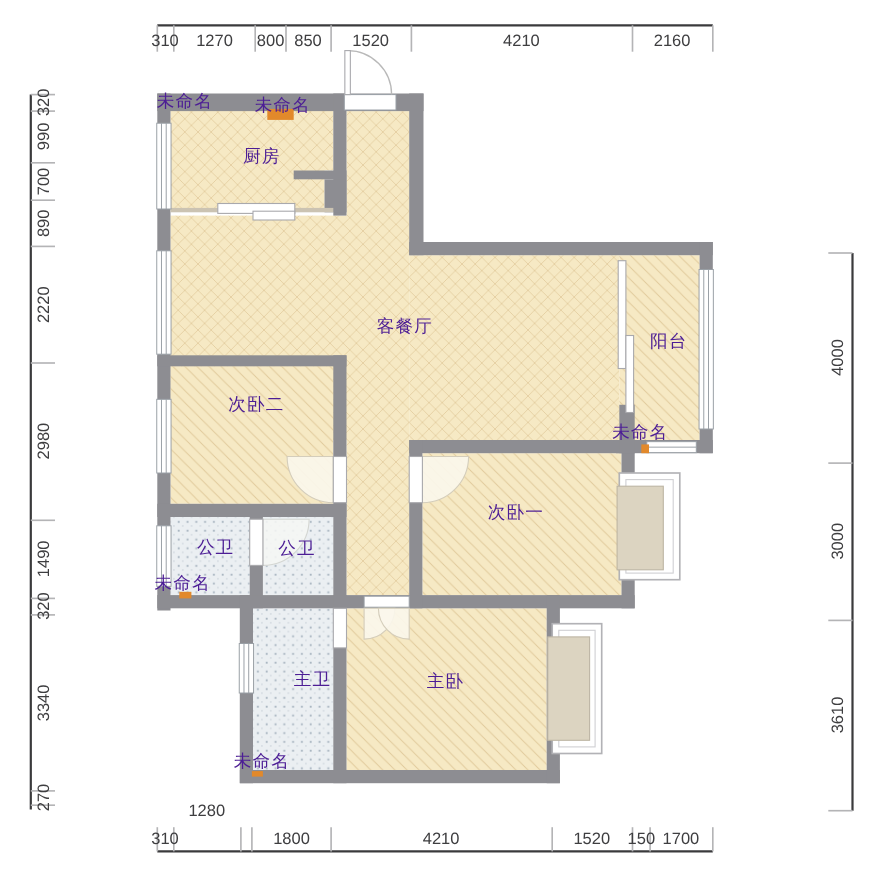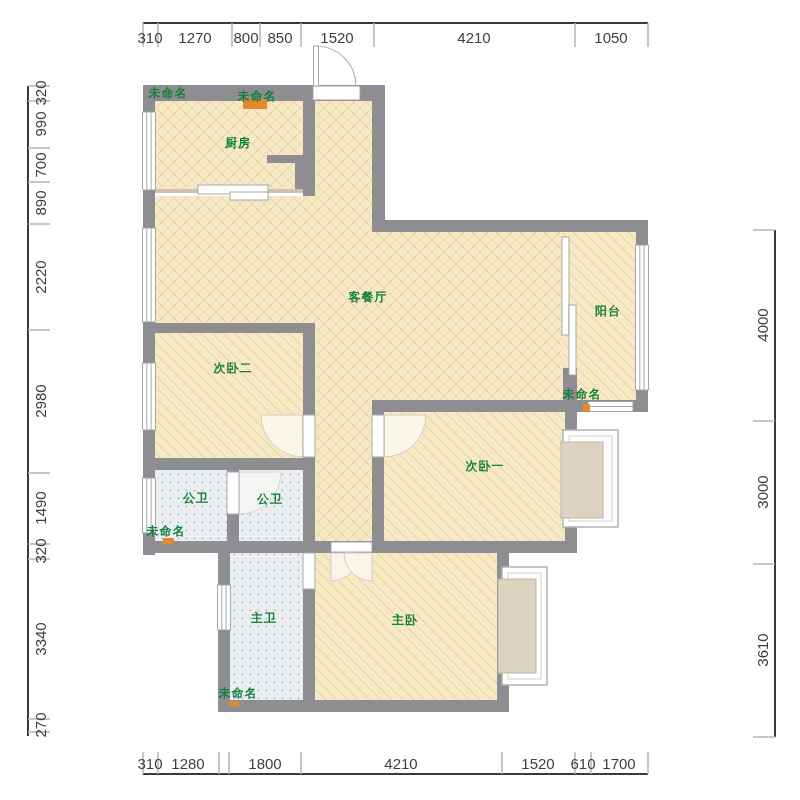--- a/index.html
+++ b/index.html
@@ -1,20 +1,20 @@
 <!DOCTYPE html>
 <html><head>
 <meta charset="utf-8">
 <style>
   html,body{margin:0;padding:0;background:#fff;}
   .stage{position:relative;width:800px;height:800px;background:#ffffff;overflow:hidden;
          font-family:"Liberation Sans","DejaVu Sans",sans-serif;}
   .stage svg{position:absolute;left:0;top:0;}
-  .lbl{position:absolute;transform:translate(-50%,-50%);font-size:12px;font-weight:700;
-       color:#15803d;white-space:nowrap;letter-spacing:1px;}
+  .lbl{position:absolute;transform:translate(-50%,-50%);font-size:16px;font-weight:400;
+       color:#4c1d95;white-space:nowrap;letter-spacing:1px;}
   .dim{position:absolute;transform:translate(-50%,-50%);font-size:15px;color:#3e3e40;
        white-space:nowrap;}
   .dim.v{transform:translate(-50%,-50%) rotate(-90deg);}
 </style>
 </head>
 <body>
 
 <div class="stage">
 
 <svg width="800" height="800" viewBox="0 0 800 800">
@@ -215,42 +215,42 @@
   </g>
 </svg>
 
 <div class="lbl" style="left:168px;top:93px">未命名</div>
 <div class="lbl" style="left:257px;top:96px">未命名</div>
 <div class="lbl" style="left:238px;top:143px">厨房</div>
 <div class="lbl" style="left:368px;top:297px">客餐厅</div>
 <div class="lbl" style="left:608px;top:311px">阳台</div>
 <div class="lbl" style="left:582px;top:394px">未命名</div>
 <div class="lbl" style="left:233px;top:368px">次卧二</div>
-<div class="lbl" style="left:485px;top:466px">次卧一</div>
+<div class="lbl" style="left:469px;top:466px">次卧一</div>
 <div class="lbl" style="left:196px;top:498px">公卫</div>
 <div class="lbl" style="left:270px;top:499px">公卫</div>
 <div class="lbl" style="left:166px;top:531px">未命名</div>
-<div class="lbl" style="left:264px;top:618px">主卫</div>
+<div class="lbl" style="left:284px;top:618px">主卫</div>
 <div class="lbl" style="left:405px;top:620px">主卧</div>
 <div class="lbl" style="left:238px;top:693px">未命名</div>
 
 <div class="dim" style="left:150px;top:37px">310</div>
 <div class="dim" style="left:195px;top:37px">1270</div>
 <div class="dim" style="left:246px;top:37px">800</div>
 <div class="dim" style="left:280px;top:37px">850</div>
 <div class="dim" style="left:337px;top:37px">1520</div>
 <div class="dim" style="left:474px;top:37px">4210</div>
-<div class="dim" style="left:611px;top:37px">1050</div>
+<div class="dim" style="left:611px;top:37px">2160</div>
 
 <div class="dim" style="left:150px;top:763px">310</div>
-<div class="dim" style="left:188px;top:763px">1280</div>
+<div class="dim" style="left:188px;top:737px">1280</div>
 <div class="dim" style="left:265px;top:763px">1800</div>
 <div class="dim" style="left:401px;top:763px">4210</div>
 <div class="dim" style="left:538px;top:763px">1520</div>
-<div class="dim" style="left:583px;top:763px">610</div>
+<div class="dim" style="left:583px;top:763px">150</div>
 <div class="dim" style="left:619px;top:763px">1700</div>
 
 <div class="dim v" style="left:40px;top:93px">320</div>
 <div class="dim v" style="left:40px;top:124px">990</div>
 <div class="dim v" style="left:40px;top:165px">700</div>
 <div class="dim v" style="left:40px;top:203px">890</div>
 <div class="dim v" style="left:40px;top:277px">2220</div>
 <div class="dim v" style="left:40px;top:401px">2980</div>
 <div class="dim v" style="left:40px;top:508px">1490</div>
 <div class="dim v" style="left:40px;top:551px">320</div>

